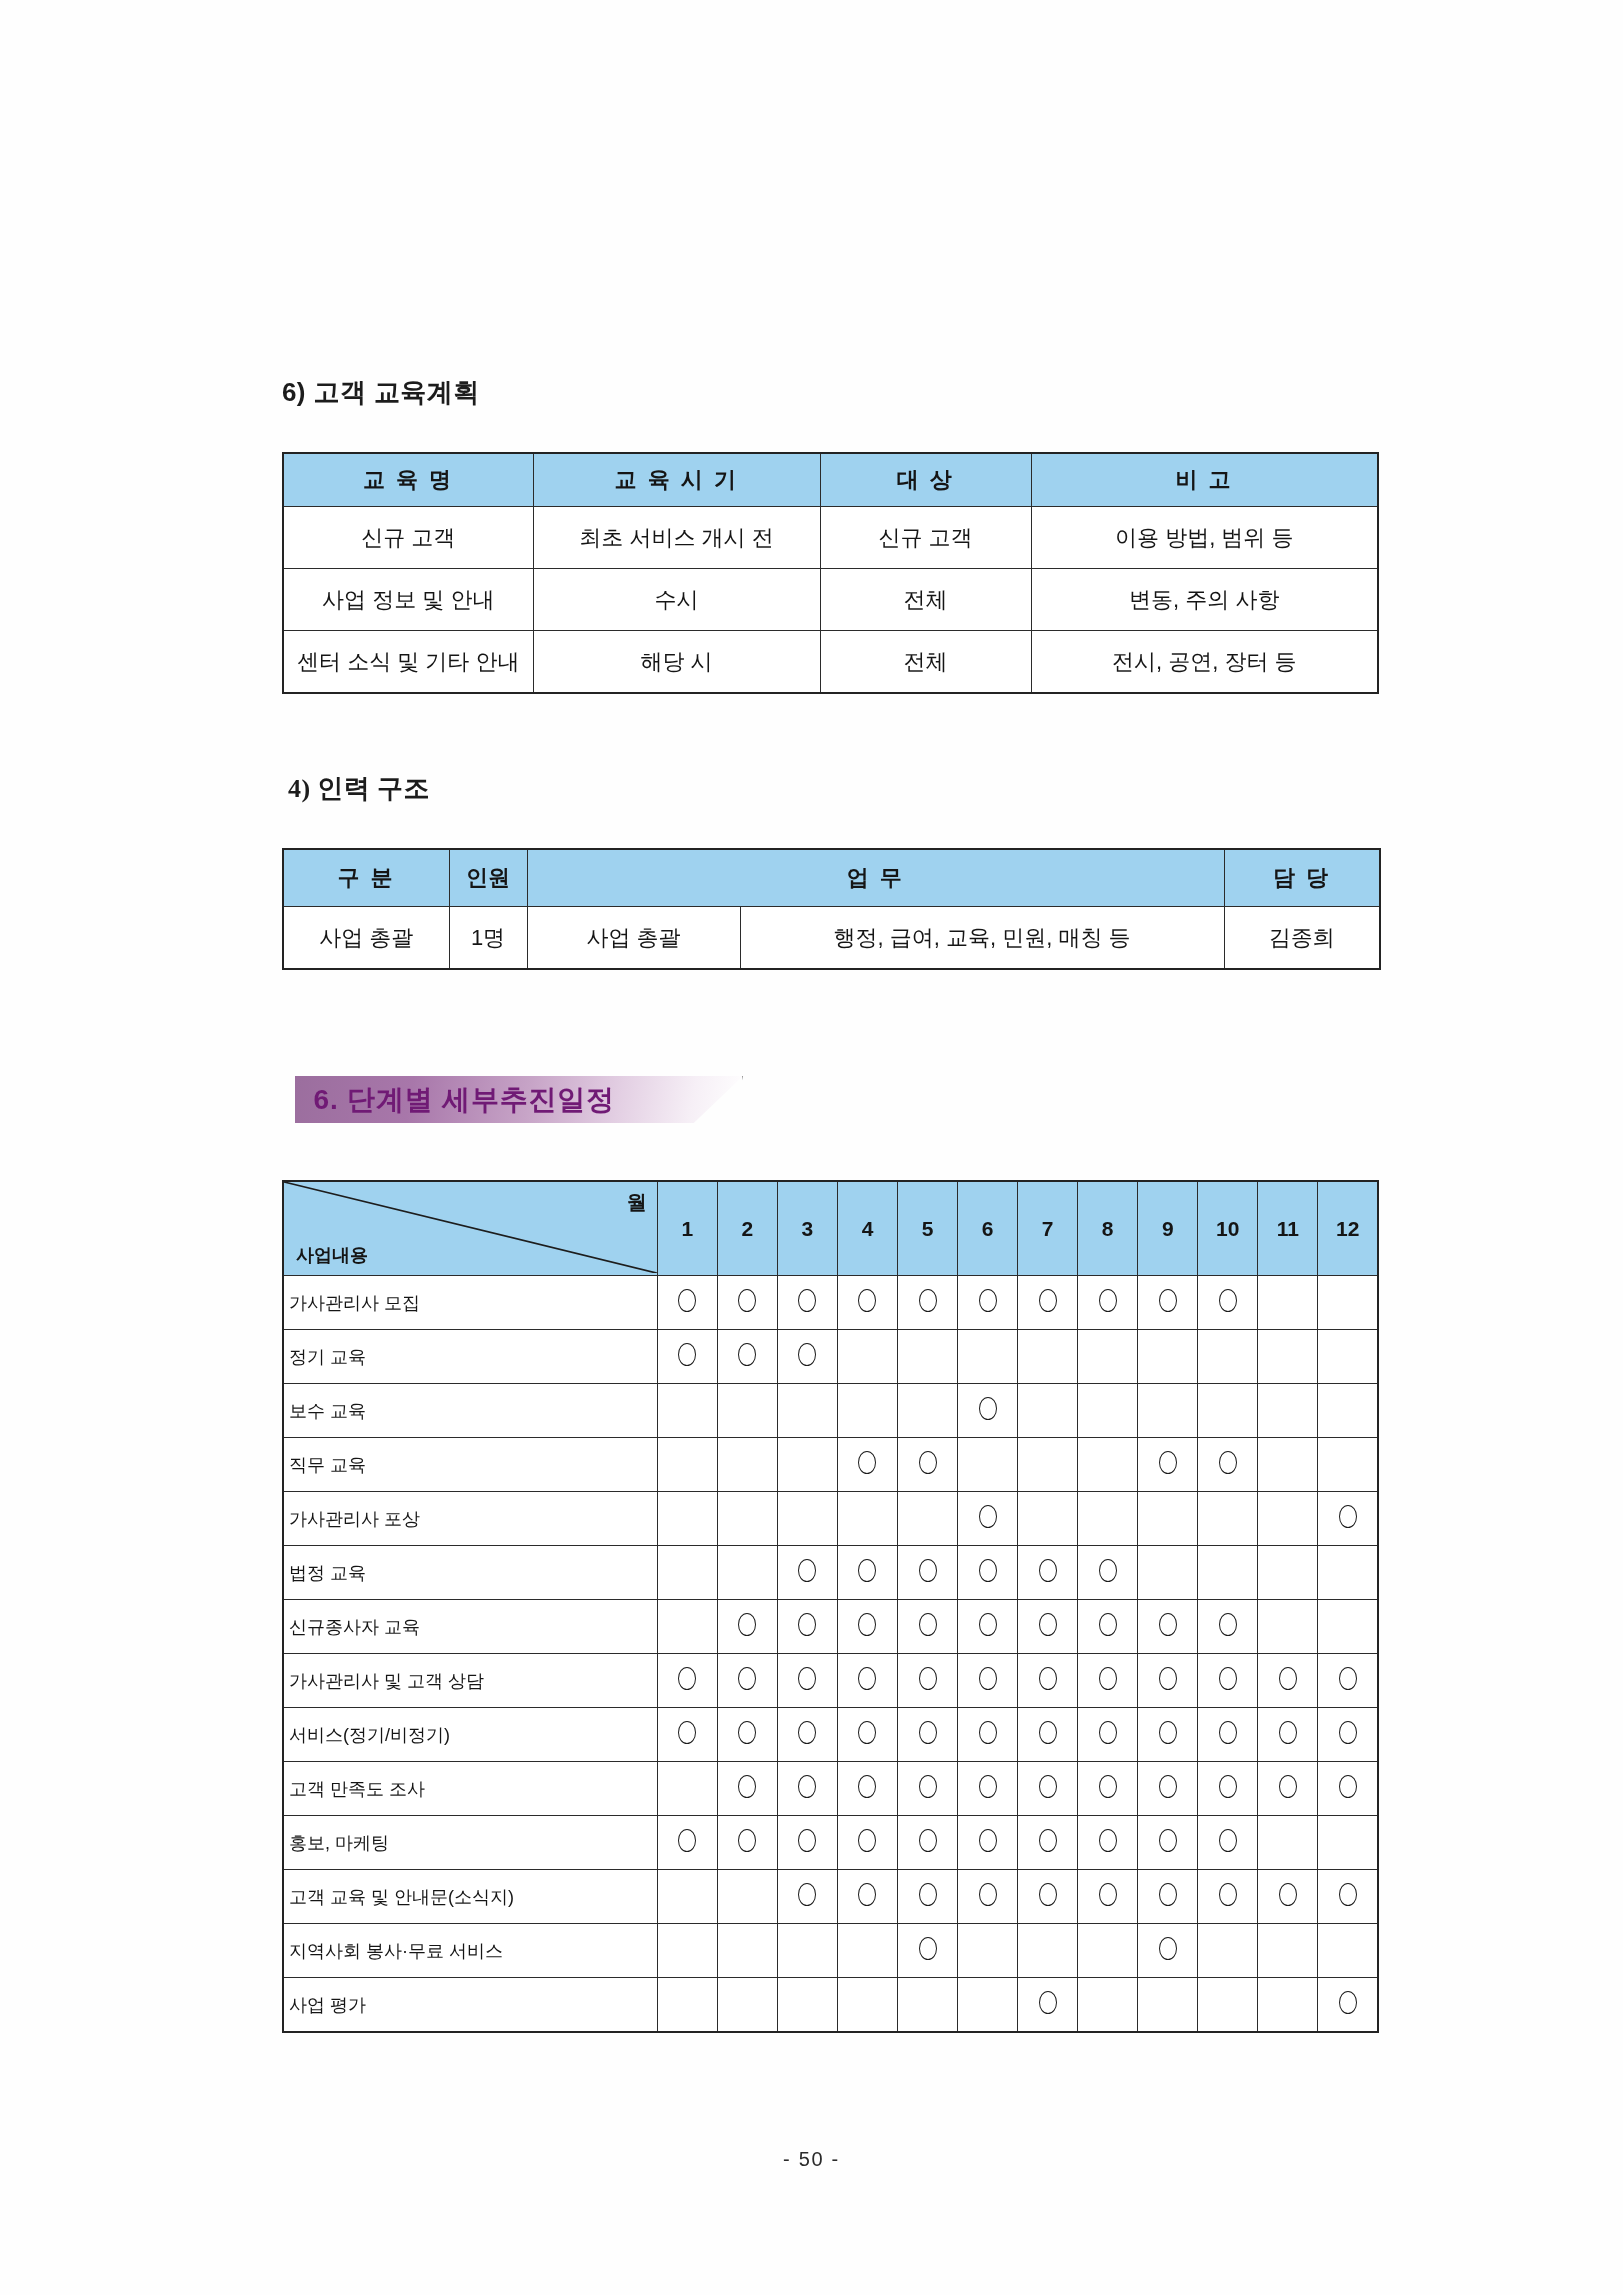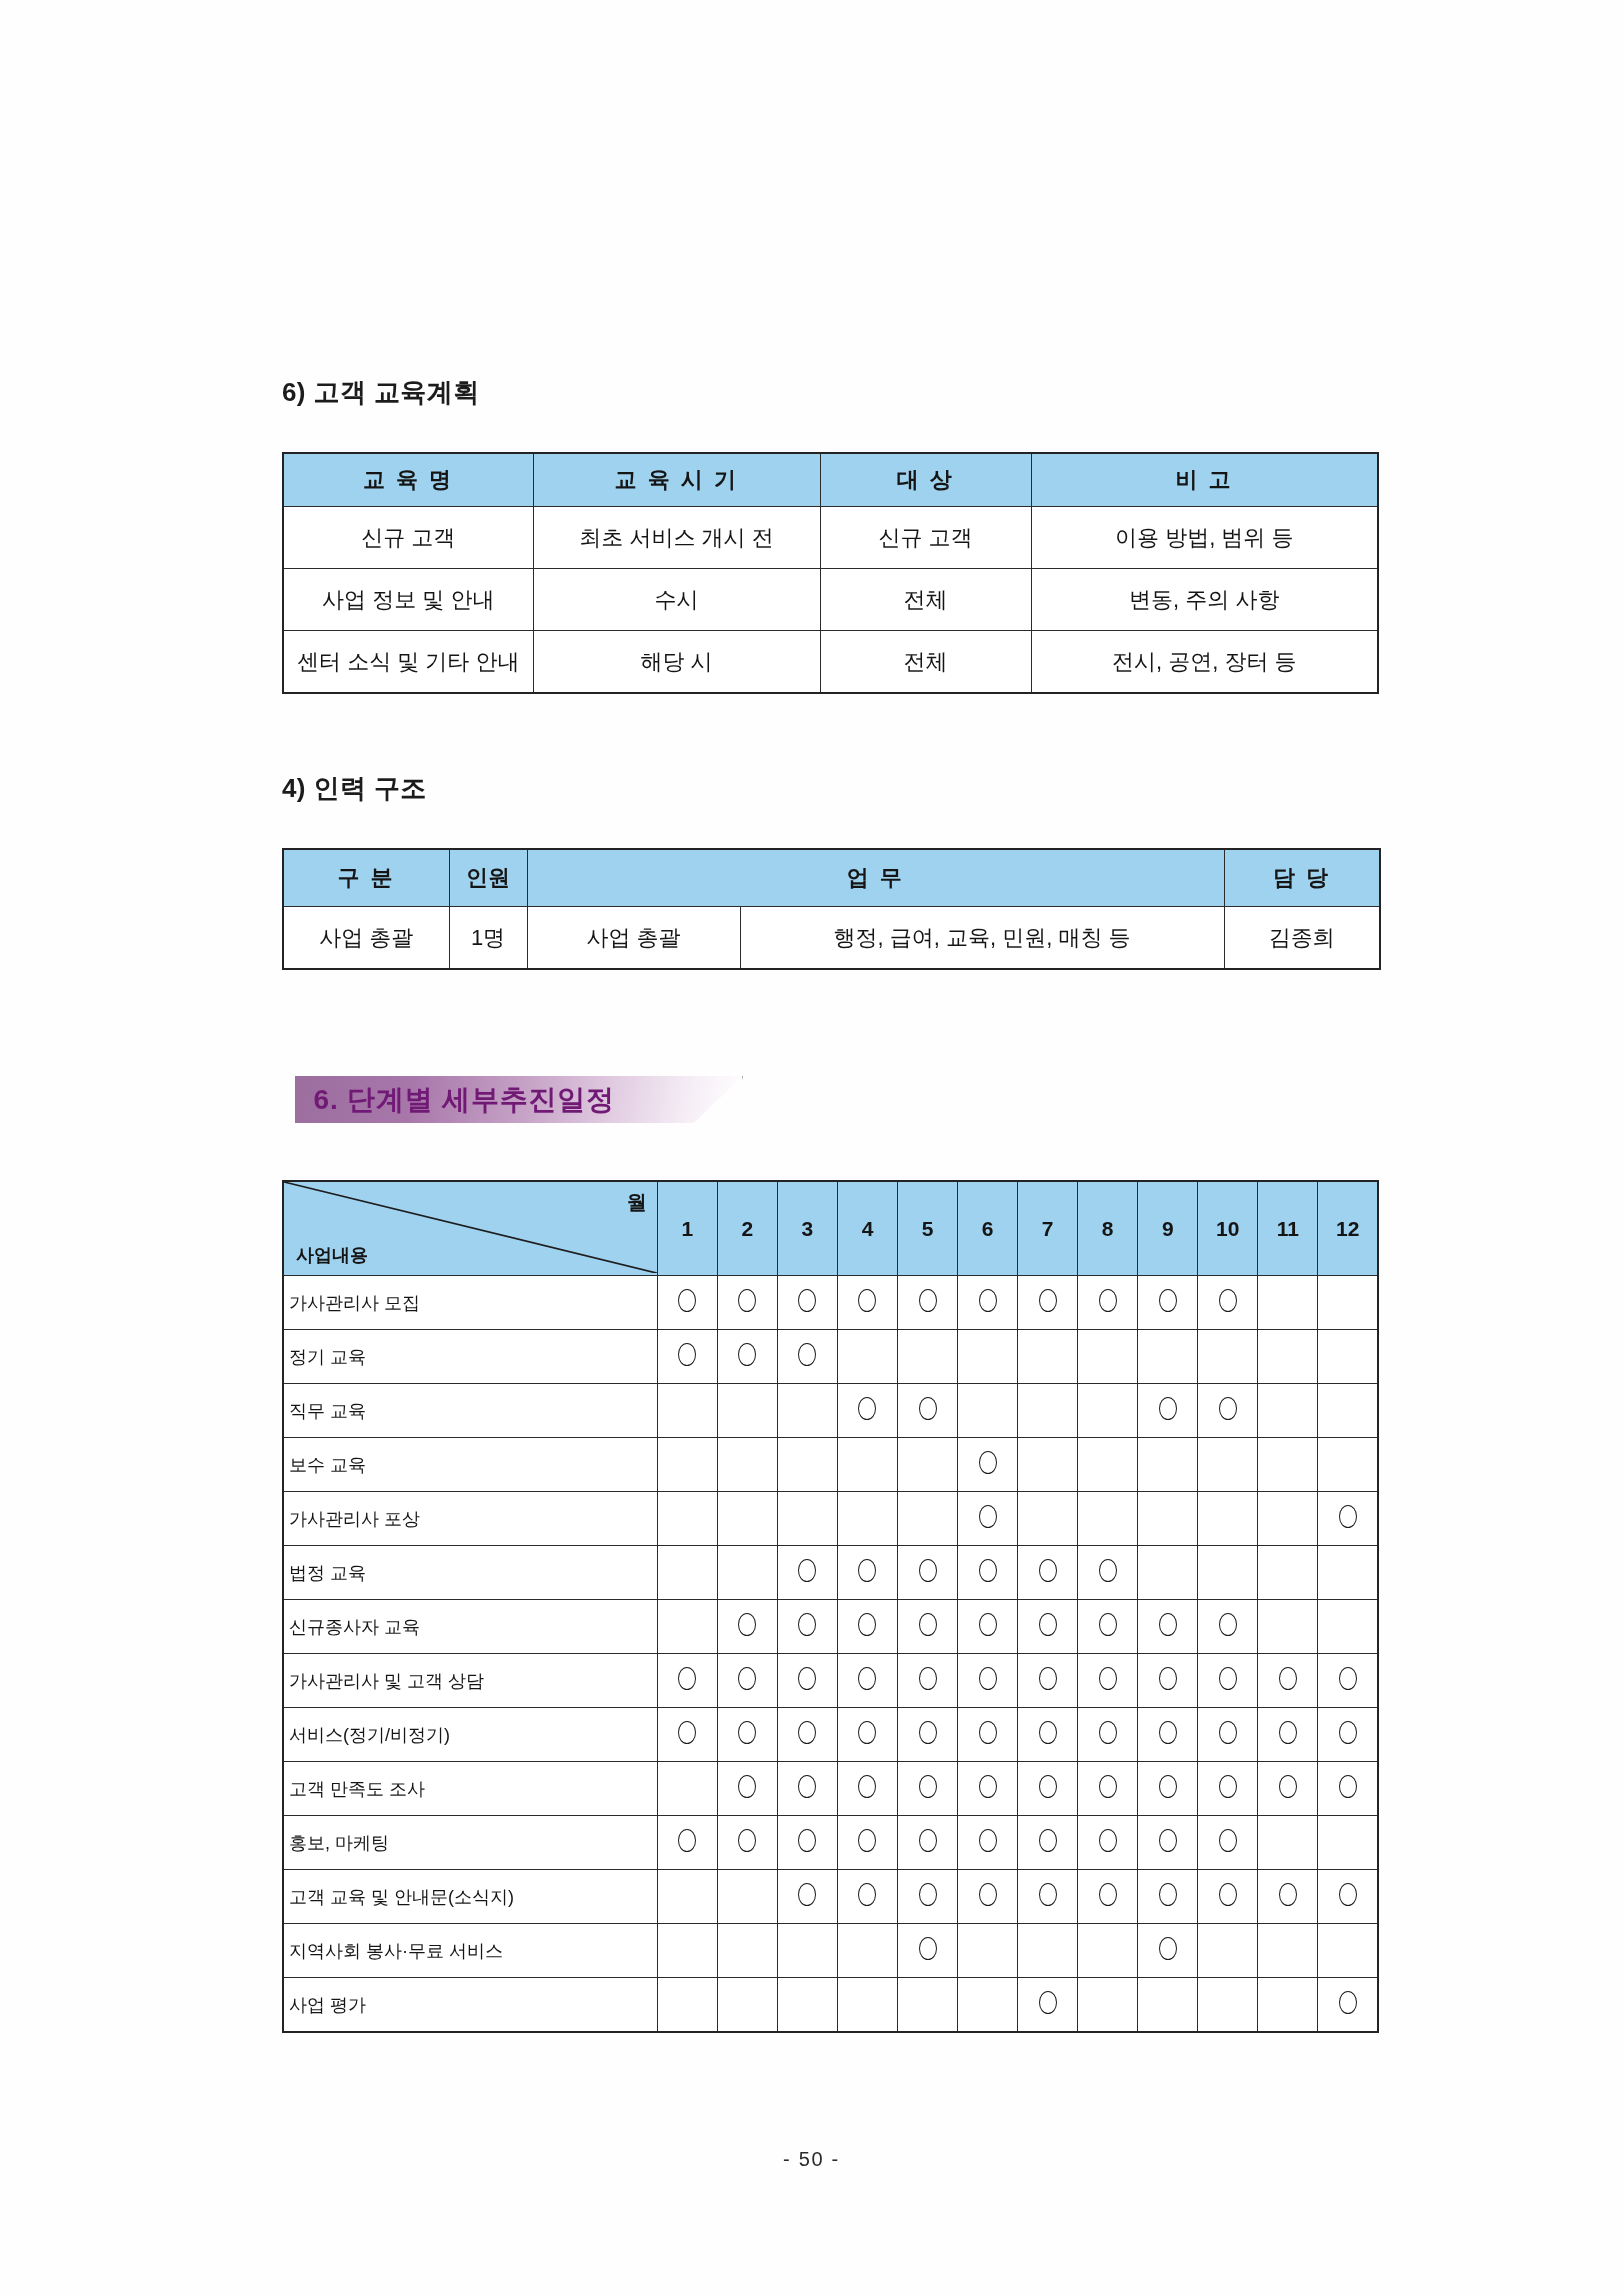--- a/index.html
+++ b/index.html
@@ -216,21 +216,21 @@
       </tr>
       <tr>
         <td>센터 소식 및 기타 안내</td>
         <td>해당 시</td>
         <td>전체</td>
         <td>전시, 공연, 장터 등</td>
       </tr>
     </tbody>
   </table>
 
-  <div class="sub-heading" style="left:282px; top:771px;">4) 인력 구조</div>
+  <div class="sub-heading" style="left:288px; top:771px;font-family:Liberation Serif, serif;">4) 인력 구조</div>
 
   <table id="staff-table" class="doc-table">
     <colgroup>
       <col style="width:166px">
       <col style="width:78px">
       <col style="width:213px">
       <col style="width:484px">
       <col style="width:156px">
     </colgroup>
     <thead>
@@ -311,46 +311,46 @@
           <td></td>
           <td></td>
           <td></td>
           <td></td>
           <td></td>
           <td></td>
           <td></td>
           <td></td>
         </tr>
         <tr>
+          <td class="task-name">보수 교육</td>
+          <td></td>
+          <td></td>
+          <td></td>
+          <td></td>
+          <td></td>
+          <td><span class="mark"></span></td>
+          <td></td>
+          <td></td>
+          <td></td>
+          <td></td>
+          <td></td>
+          <td></td>
+        </tr>
+        <tr>
           <td class="task-name">직무 교육</td>
           <td></td>
           <td></td>
           <td></td>
           <td><span class="mark"></span></td>
           <td><span class="mark"></span></td>
           <td></td>
           <td></td>
           <td></td>
           <td><span class="mark"></span></td>
           <td><span class="mark"></span></td>
-          <td></td>
-          <td></td>
-        </tr>
-        <tr>
-          <td class="task-name">보수 교육</td>
-          <td></td>
-          <td></td>
-          <td></td>
-          <td></td>
-          <td></td>
-          <td><span class="mark"></span></td>
-          <td></td>
-          <td></td>
-          <td></td>
-          <td></td>
           <td></td>
           <td></td>
         </tr>
         <tr>
           <td class="task-name">가사관리사 포상</td>
           <td></td>
           <td></td>
           <td></td>
           <td></td>
           <td></td>

